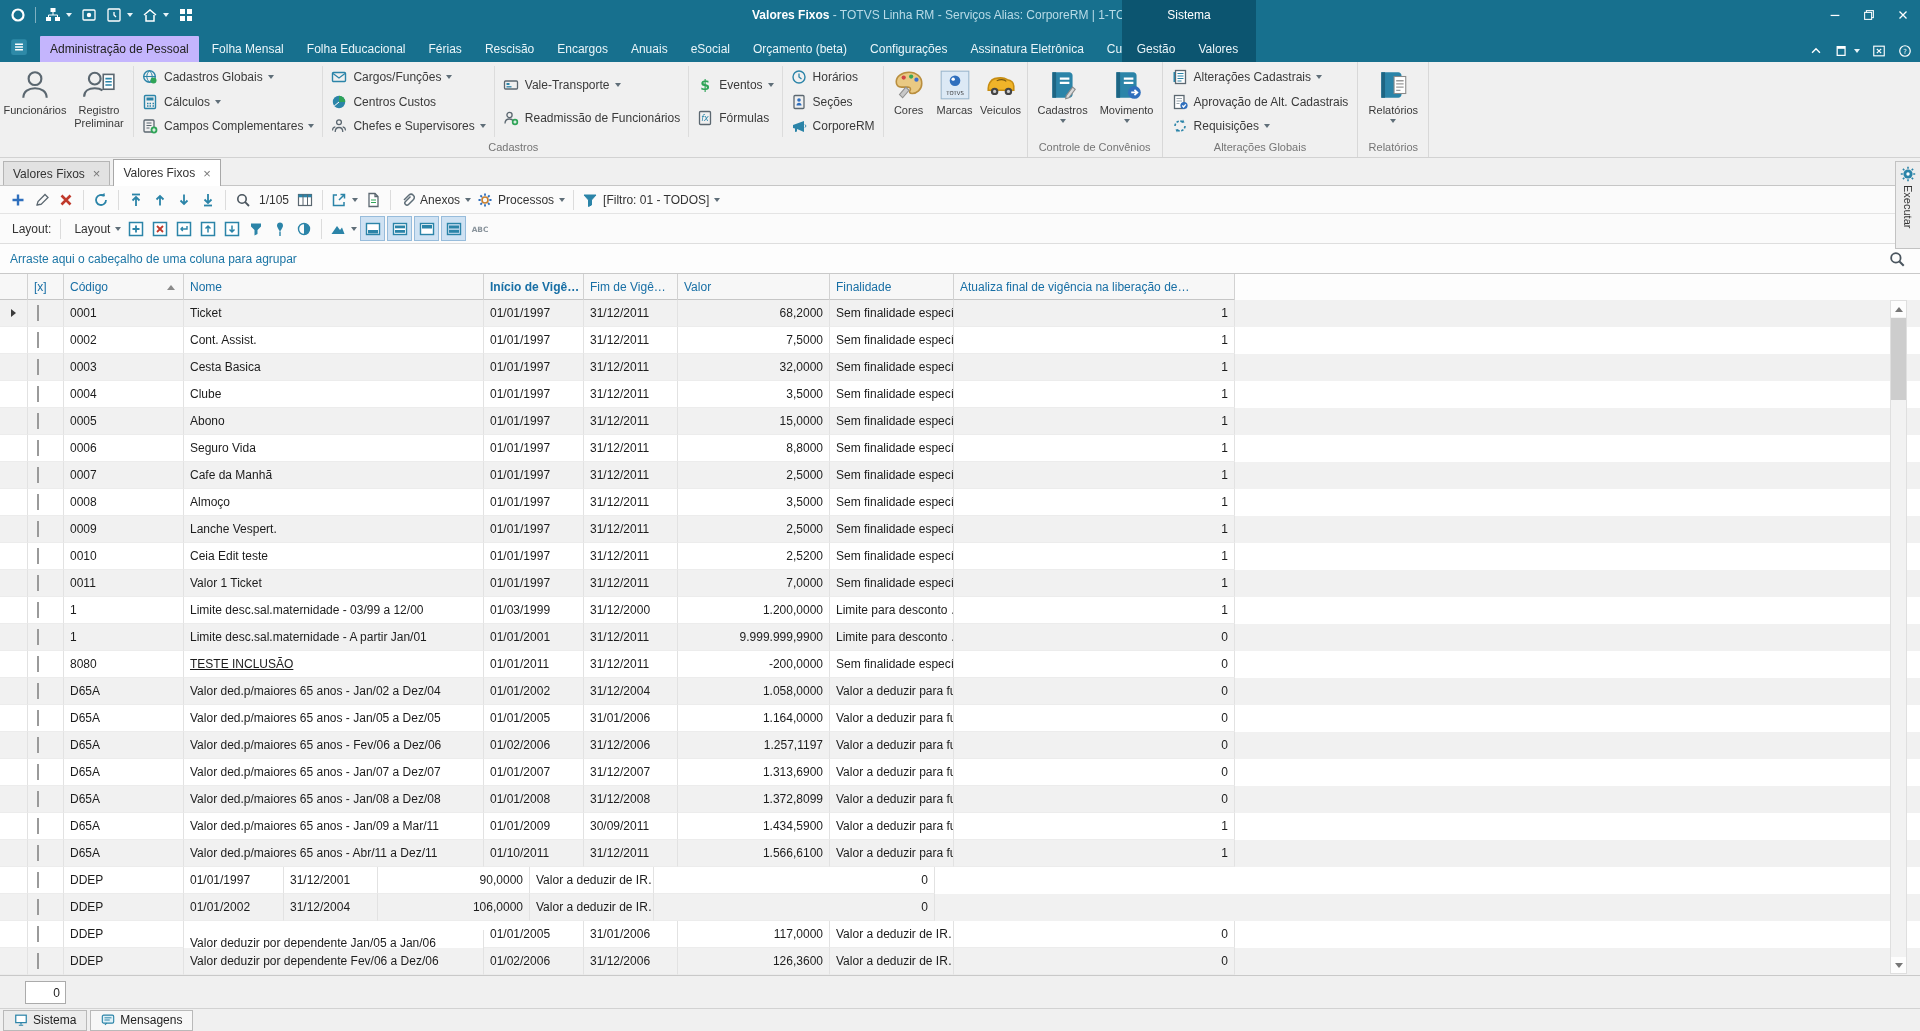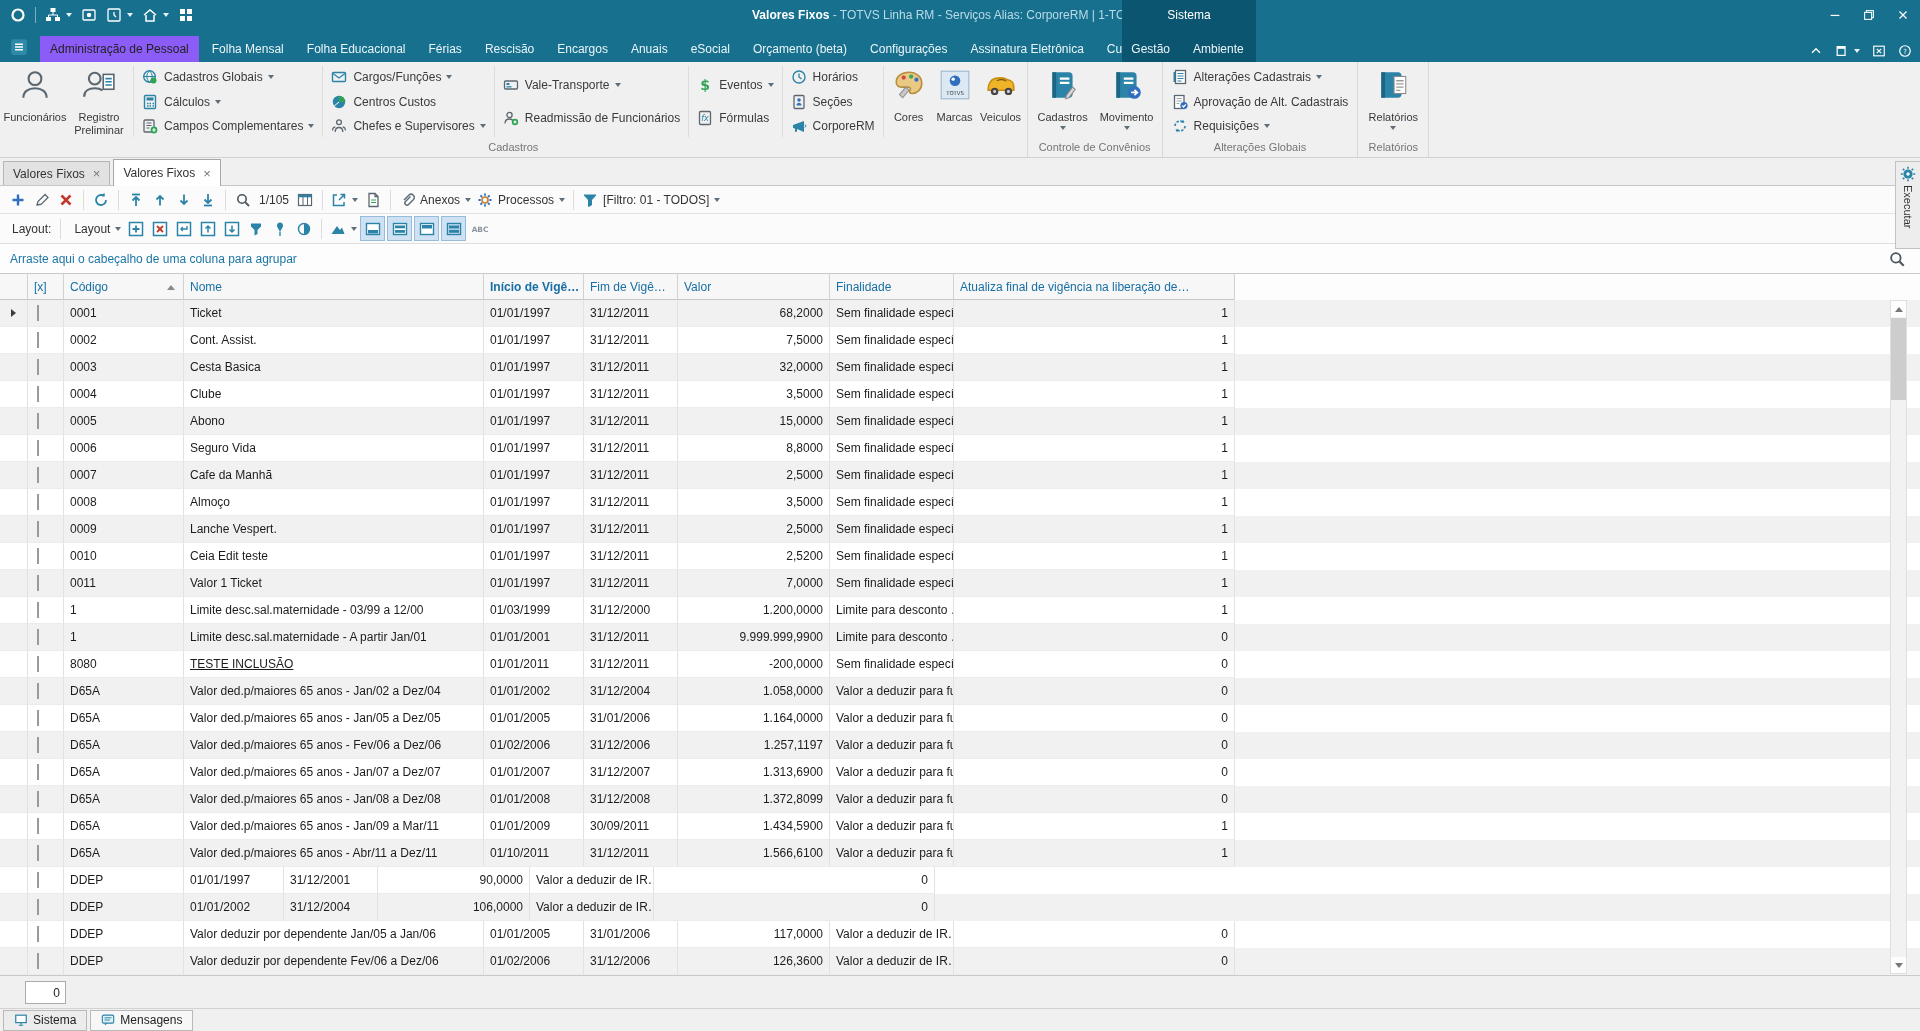--- a/index.html
+++ b/index.html
@@ -24,37 +24,37 @@
   .t-main{color:#ffffff;font-weight:bold;}
   .t-rest{color:#b9dbe7;}
   .winbtns{position:absolute;right:0;top:0;display:flex;height:30px;}
   .winbtn{width:34px;height:30px;display:flex;align-items:center;justify-content:center;}
 
   
   .menubar{height:32px;background:#17708e;display:flex;align-items:flex-end;position:relative;}
   .filebtn{width:26px;height:24px;margin:0 8px 3px 6px;display:flex;align-items:center;justify-content:center;}
   .mtabs{display:flex;align-items:flex-end;height:32px;width:1088px;overflow:hidden;}
   .mtab{height:26px;line-height:26px;padding:0 10px;margin-right:3px;color:#eaf5f9;white-space:nowrap;border-radius:1px 1px 0 0;}
-  .mtab.active{background:#8b5cf6;color:#222;}
+  .mtab.active{background:#c4b5fd;color:#222;}
   .ctx{position:absolute;left:1122px;top:-30px;width:134px;height:62px;background:#0c5570;display:flex;flex-direction:column;align-items:center;}
   .ctx-label{height:30px;line-height:30px;color:#fff;font-size:12px;}
   .ctx-tabs{display:flex;align-items:flex-end;height:32px;}
   .mright{position:absolute;right:8px;bottom:4px;display:flex;align-items:center;gap:12px;}
 
   
   .ribbon{height:96px;background:#f0f0f0;border-bottom:1px solid #d2d2d2;display:flex;}
   .rgroup{display:flex;flex-direction:column;border-right:1px solid #d8d8d8;padding:1px 3px 0 3px;}
   .rgroup-content{flex:1;display:flex;align-items:stretch;}
   .rgroup-label{height:17px;line-height:15px;text-align:center;font-size:11px;color:#757575;}
   .rfill{flex:1;background:#f0f0f0;border-bottom:none;}
   .vsep{width:1px;background:#dcdcdc;margin:3px 2px;}
   .rbigrow{display:flex;align-items:stretch;}
   .rbig{width:64px;display:flex;flex-direction:column;align-items:center;padding-top:5px;text-align:center;cursor:default;}
   .rbig.sm{width:46px;}
-  .rbig .rlabel{font-size:11px;line-height:1.15;color:#3a3a3a;margin-top:9px;}
+  .rbig .rlabel{font-size:11px;line-height:1.15;color:#3a3a3a;margin-top:2px;}
   .rbig .caret{margin:2px 0 0 0;}
   .rstack{display:flex;flex-direction:column;justify-content:space-evenly;padding:0 6px;}
   .ritem{display:flex;align-items:center;height:22px;font-size:12px;color:#3a3a3a;white-space:nowrap;cursor:default;}
   .ritem .icon{margin-right:6px;}
 
   
   .doctabs{height:28px;background:#f0f0f0;border-bottom:1px solid #c6c6c6;display:flex;align-items:flex-end;padding-left:3px;position:relative;}
   .dtab{height:24px;display:flex;align-items:center;padding:0 9px;border:1px solid #b5b5b5;border-bottom:none;margin-right:3px;color:#333;background:#e2e2e2;white-space:nowrap;}
   .dtab.active{background:#fff;height:27px;margin-bottom:-1px;border-color:#a8a8a8;}
   .dtab-close{margin-left:8px;color:#777;font-size:13px;line-height:1;}
@@ -222,21 +222,21 @@
         <div class="mtab">eSocial</div>
         <div class="mtab">Orçamento (beta)</div>
         <div class="mtab">Configurações</div>
         <div class="mtab">Assinatura Eletrônica</div>
         <div class="mtab">Customização</div>
       </div>
     <div class="ctx">
       <div class="ctx-label">Sistema</div>
       <div class="ctx-tabs">
           <div class="mtab">Gestão</div>
-          <div class="mtab">Ambiente</div>
+          <div class="mtab">Valores</div>
         </div>
     </div>
     <div class="mright">
         <span class="qat-btn">
           <span class="icon i14">
             <svg viewBox="0 0 16 16">
               <path d="M3.5 10l4.5-4.5L12.5 10" fill="none" stroke="#fff" stroke-width="1.6"></path>
             </svg>
           </span>
         </span>
@@ -1158,21 +1158,21 @@
           <div class="gcell" style="width: 94px;">31/12/2004</div>
           <div class="gcell right" style="width: 152px;">106,0000</div>
           <div class="gcell" style="width: 124px;">Valor a deduzir de IR…</div>
           <div class="gcell right" style="width: 281px;">0</div>
           <div class="gcell gfill"></div>
         </div>
         <div class="grow">
           <div class="gcell ind" style="width: 28px;"></div>
           <div class="gcell" style="width: 36px; padding: 0px;"><span class="cb"></span></div>
           <div class="gcell" style="width: 120px;">DDEP</div>
-          <div class="gcell" style="width: 300px;">Valor deduzir por dependente Jan/05 a Jan/06</div>
+          <div class="gcell" style="width: 300px; margin-top: 9px;">Valor deduzir por dependente Jan/05 a Jan/06</div>
           <div class="gcell" style="width: 100px;">01/01/2005</div>
           <div class="gcell" style="width: 94px;">31/01/2006</div>
           <div class="gcell right" style="width: 152px;">117,0000</div>
           <div class="gcell" style="width: 124px;">Valor a deduzir de IR…</div>
           <div class="gcell right" style="width: 281px;">0</div>
           <div class="gcell gfill"></div>
         </div>
         <div class="grow striped">
           <div class="gcell ind" style="width: 28px;"></div>
           <div class="gcell" style="width: 36px; padding: 0px;"><span class="cb"></span></div>

